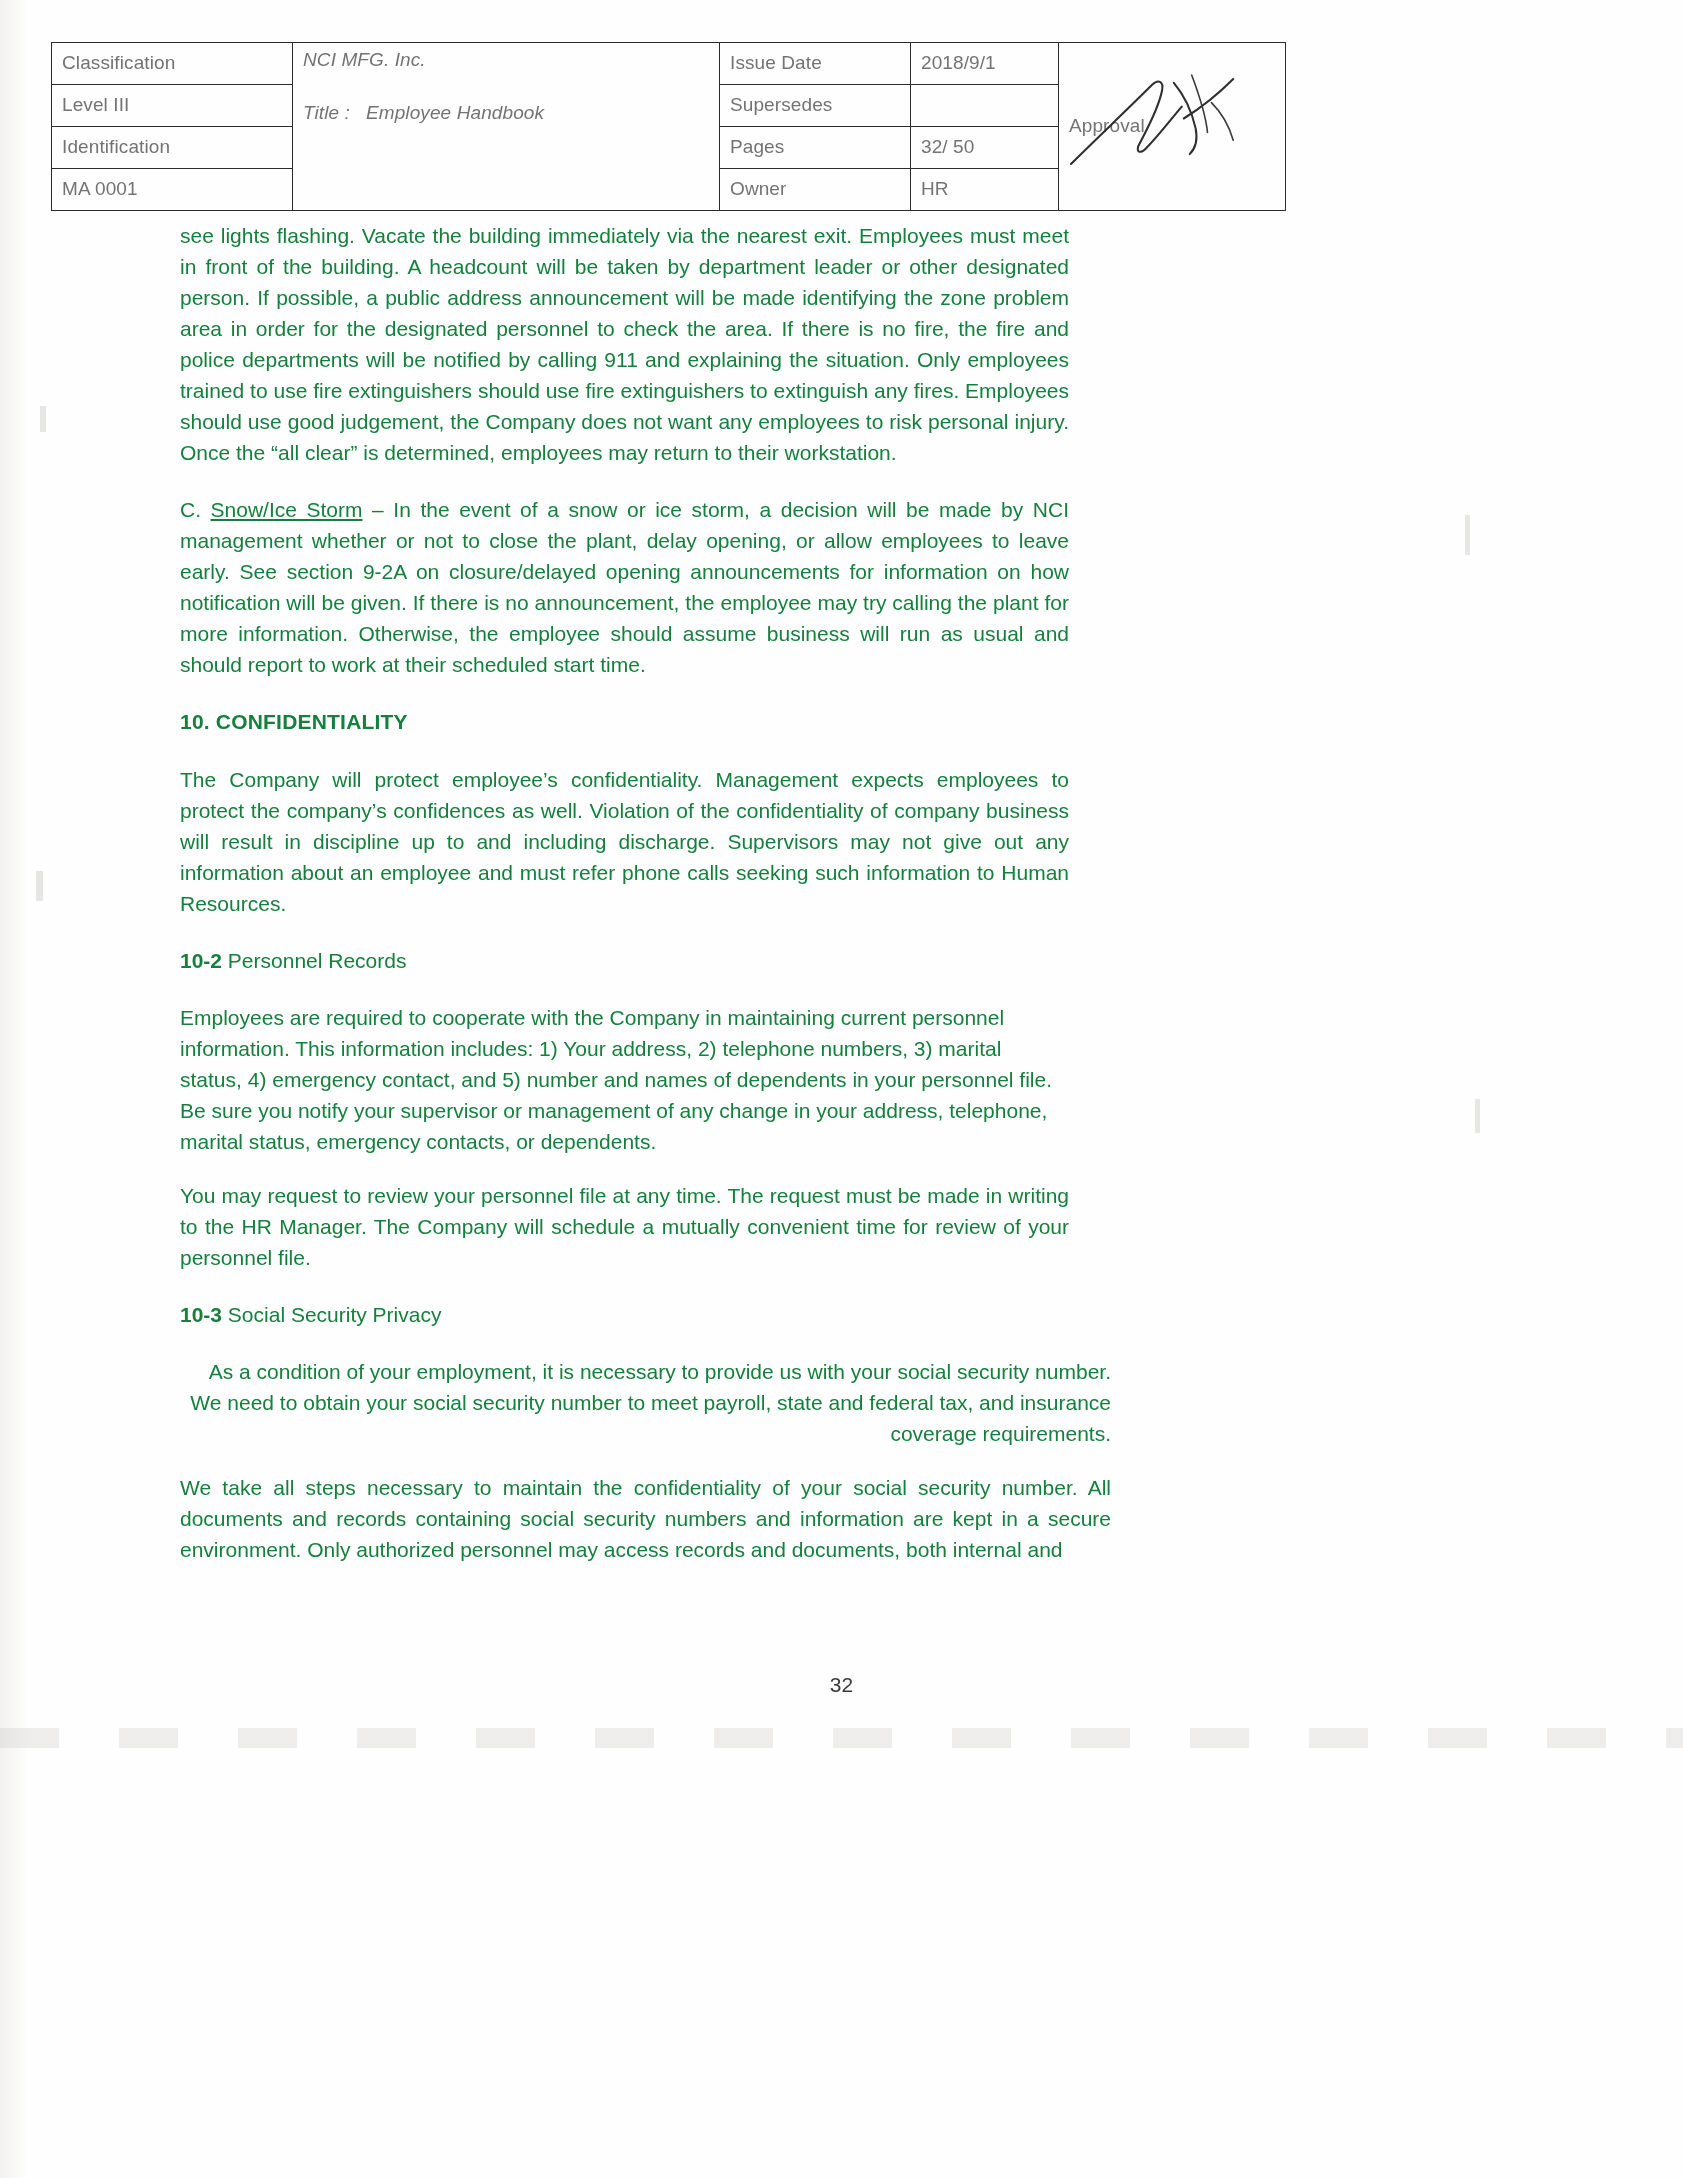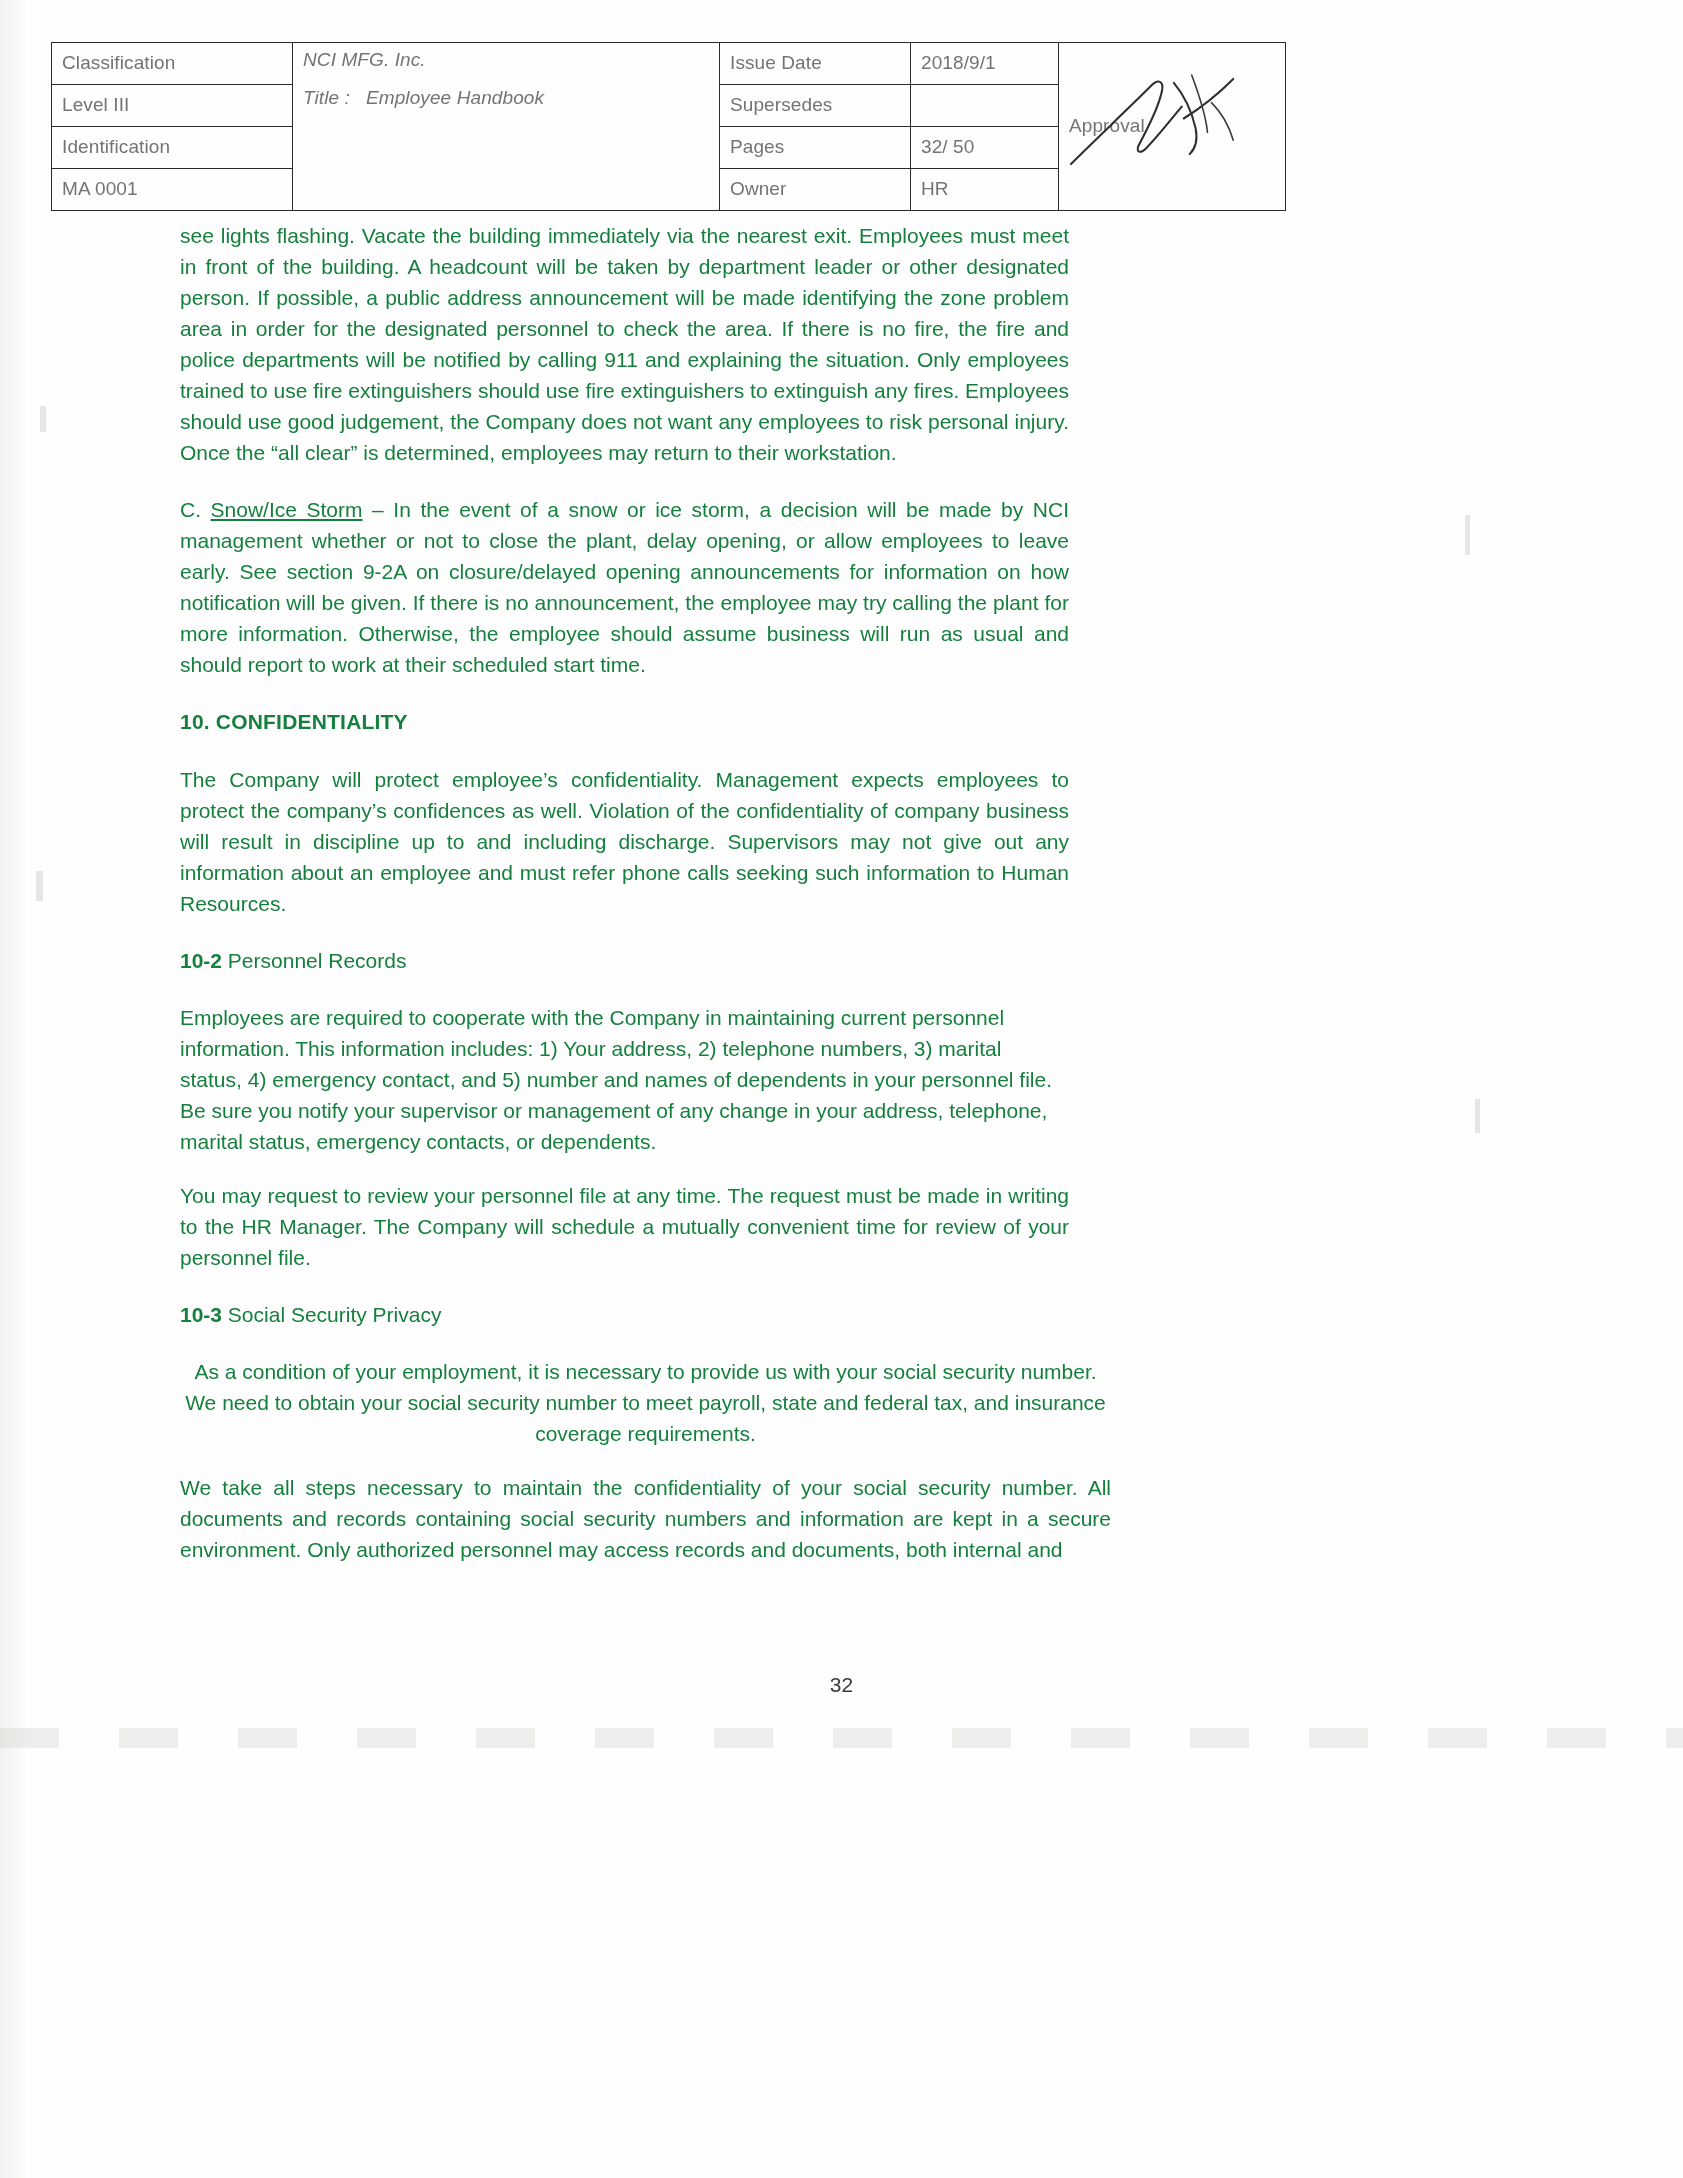--- a/index.html
+++ b/index.html
@@ -141,21 +141,21 @@
   <div class="scan-speck" style="left:36px; top:871px; width:7px; height:30px;"></div>
   <div class="scan-speck" style="left:1465px; top:515px; width:5px; height:40px;"></div>
   <div class="scan-speck" style="left:1475px; top:1099px; width:5px; height:34px;"></div>
 
   <table class="header-table">
     <tbody>
         <tr>
       <td class="col-cls ht-outer">Classification</td>
       <td class="col-title ht-outer title-cell" rowspan="4" style="vertical-align:top;">
         <div>NCI MFG. Inc.</div>
-        <div style="margin-top:16px;">
+        <div style="margin-top:31px;">
           <span class="tlabel">Title :</span><span>Employee Handbook</span>
         </div>
       </td>
       <td class="col-lbl">Issue Date</td>
       <td class="col-val">2018/9/1</td>
       <td class="col-appr ht-outer approval-cell" rowspan="4">
         <div>Approval</div>
         <svg class="sig" viewBox="0 0 190 100">
           <path d="M4 96 C 30 70, 58 44, 86 16 C 92 10, 98 12, 96 22 C 92 42, 80 62, 72 78 C 70 84, 74 86, 80 80 C 92 68, 104 52, 116 38" fill="none" stroke="#2f2f2f" stroke-width="2.1" stroke-linecap="round"></path>
           <path d="M108 14 C 118 26, 126 42, 130 60 C 132 70, 130 80, 124 86" fill="none" stroke="#2f2f2f" stroke-width="2.1" stroke-linecap="round"></path>
@@ -195,21 +195,21 @@
     <p class="para lead">The Company will protect employee’s confidentiality. Management expects employees to protect the company’s confidences as well.  Violation of the confidentiality of company business will result in discipline up to and including discharge.  Supervisors may not give out any information about an employee and must refer phone calls seeking such information to Human Resources.</p>
 
     <h3 class="sub-head"><span class="num">10-2</span><span> Personnel Records</span></h3>
 
     <p class="para" style="text-align:left;">Employees are required to cooperate with the Company in maintaining current personnel information. This information includes:  1) Your address, 2) telephone numbers, 3) marital status, 4) emergency contact, and 5) number and names of dependents in your personnel file. Be sure you notify your supervisor or management of any change in your address, telephone, marital status, emergency contacts, or dependents.</p>
 
     <p class="para lead">You may request to review your personnel file at any time.  The request must be made in writing to the HR Manager.  The Company will schedule a mutually convenient time for review of your personnel file.</p>
 
     <h3 class="sub-head"><span class="num">10-3</span><span> Social Security Privacy</span></h3>
 
-    <p class="para wide" style="text-align:center;">As a condition of your employment, it is necessary to provide us with your social security number. We need to obtain your social security number to meet payroll, state and federal tax, and insurance coverage requirements.</p>
+    <p class="para wide" style="text-align:right;">As a condition of your employment, it is necessary to provide us with your social security number. We need to obtain your social security number to meet payroll, state and federal tax, and insurance coverage requirements.</p>
 
     <p class="para wide">We take all steps necessary to maintain the confidentiality of your social security number.  All documents and records containing social security numbers and information are kept in a secure environment.  Only authorized personnel may access records and documents, both internal and</p>
 
   </div>
 
   <div class="page-number">32</div>
   <div class="footer-smudge"></div>
 
 </div>
 

